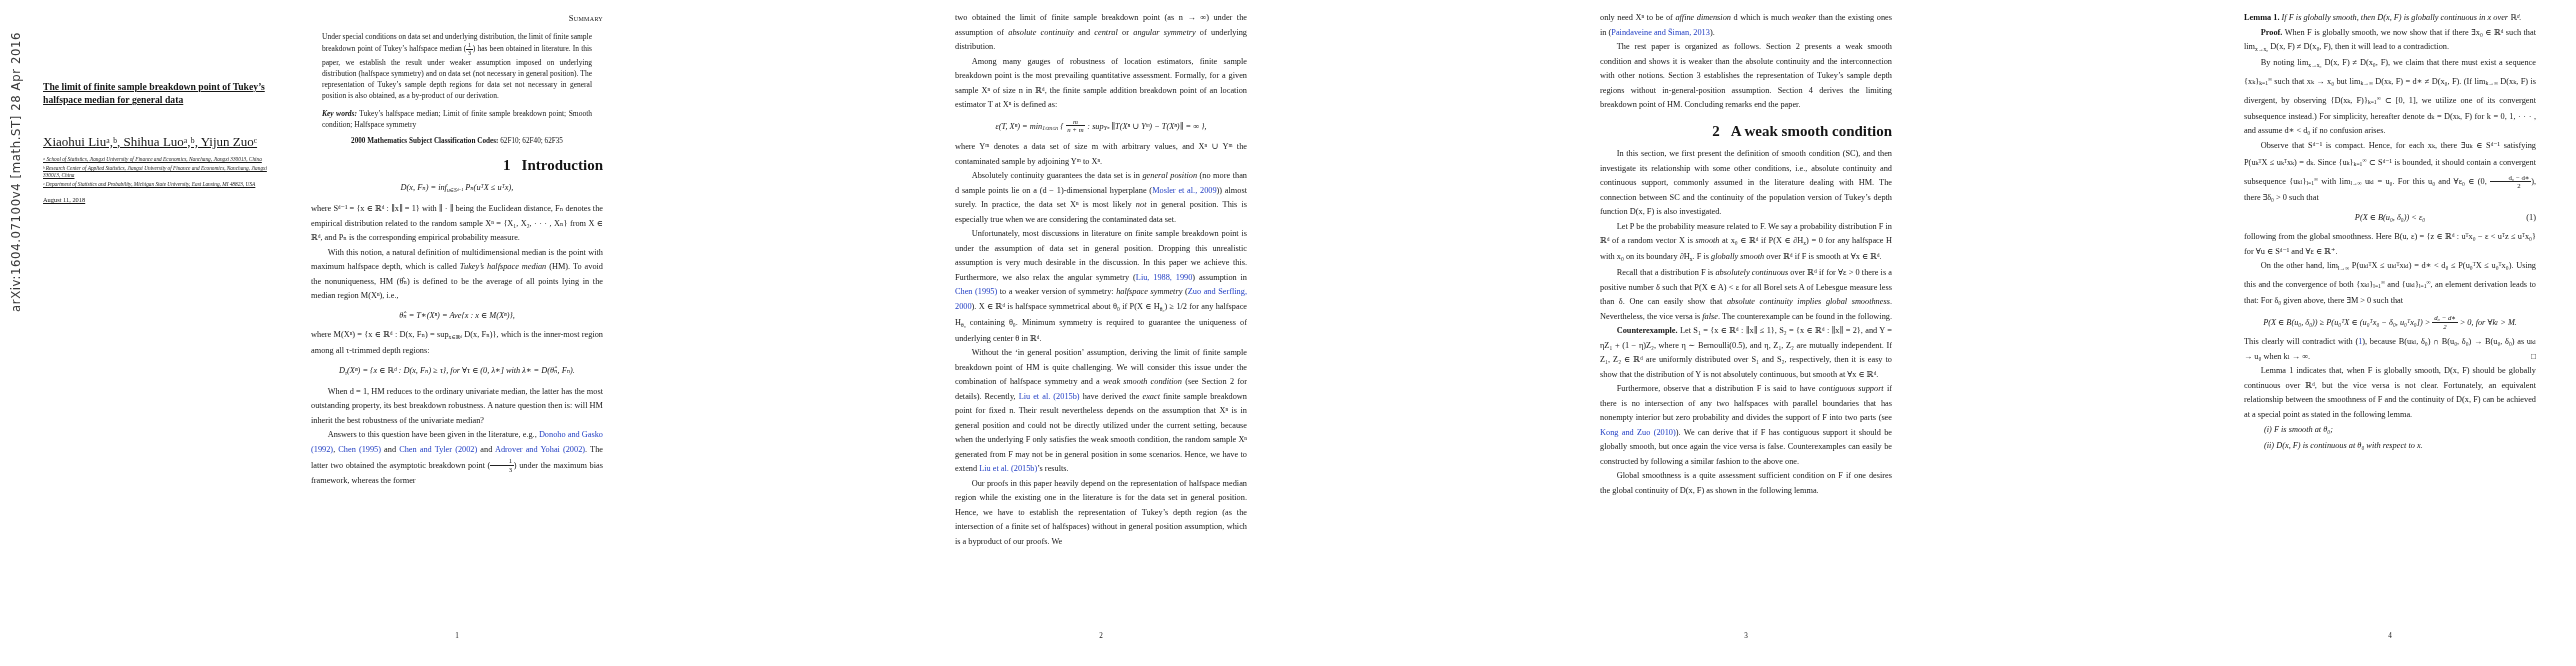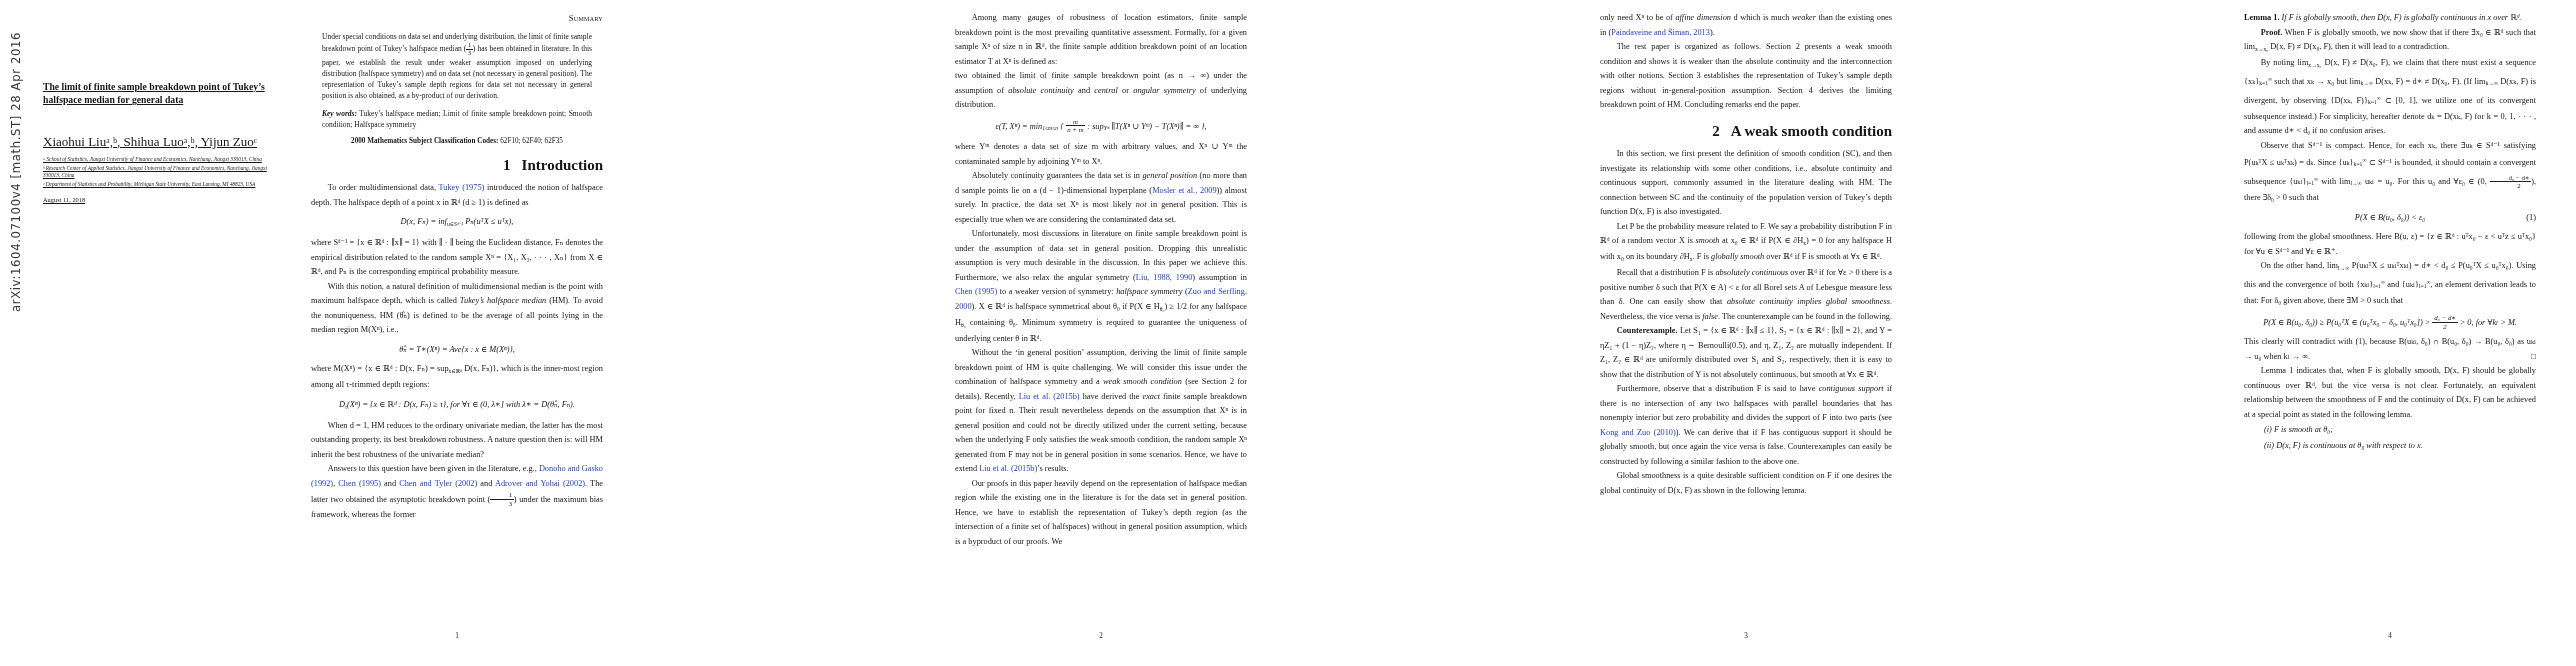--- a/index.html
+++ b/index.html
@@ -69,50 +69,49 @@
     </div>
     <div class="tb-date">August 11, 2018</div>
   </div>
 
   <div class="page-col col-1">
       <div class="blk schead">Summary</div>
       <div class="blk abstract"><span>Under special conditions on data set and underlying distribution, the limit of finite sample breakdown point of Tukey’s halfspace median (</span><span class="seg-frac"><span class="fr-num">1</span><span class="fr-den">3</span></span><span>) has been obtained in literature. In this paper, we establish the result under weaker assumption imposed on underlying distribution (halfspace symmetry) and on data set (not necessary in general position). The representation of Tukey’s sample depth regions for data set not necessary in general position is also obtained, as a by-product of our derivation.</span></div>
       <div class="blk abstract-kw"><span class="seg-bi">Key words:</span><span> Tukey’s halfspace median; Limit of finite sample breakdown point; Smooth condition; Halfspace symmetry</span></div>
       <div class="blk msc"><span class="seg-b">2000 Mathematics Subject Classification Codes:</span><span> 62F10; 62F40; 62F35</span></div>
       <div class="blk section"><span class="secnum">1</span><span>Introduction</span></div>
-      <div class="blk para indent"><span>To order multidimensional data, </span><span class="seg-cite">Tukey (1975)</span><span> introduced the notion of halfspace depth. The halfspace depth of a point x in ℝᵈ (d ≥ 1) is defined as</span></div>
       <div class="blk eq"><span>D(x, Fₙ) = inf</span><span class="seg-sub">u∈Sᵈ⁻¹</span><span> Pₙ(uᵀX ≤ uᵀx),</span></div>
       <div class="blk para"><span>where Sᵈ⁻¹ = {x ∈ ℝᵈ : ∥x∥ = 1} with ∥ · ∥ being the Euclidean distance, Fₙ denotes the empirical distribution related to the random sample Xⁿ = {X₁, X₂, · · · , Xₙ} from X ∈ ℝᵈ, and Pₙ is the corresponding empirical probability measure.</span></div>
       <div class="blk para indent"><span>With this notion, a natural definition of multidimensional median is the point with maximum halfspace depth, which is called </span><span class="seg-i">Tukey’s halfspace median</span><span> (HM). To avoid the nonuniqueness, HM (θ̂ₙ) is defined to be the average of all points lying in the median region M(Xⁿ), i.e.,</span></div>
       <div class="blk eq"><span>θ̂ₙ = T∗(Xⁿ) = Ave{x : x ∈ M(Xⁿ)},</span></div>
       <div class="blk para"><span>where M(Xⁿ) = {x ∈ ℝᵈ : D(x, Fₙ) = sup</span><span class="seg-sub">x∈ℝᵈ</span><span> D(x, Fₙ)}, which is the inner-most region among all τ-trimmed depth regions:</span></div>
       <div class="blk eq"><span>D</span><span class="seg-sub">τ</span><span>(Xⁿ) = {x ∈ ℝᵈ : D(x, Fₙ) ≥ τ},   for ∀τ ∈ (0, λ∗] with λ∗ = D(θ̂ₙ, Fₙ).</span></div>
       <div class="blk para indent"><span>When d = 1, HM reduces to the ordinary univariate median, the latter has the most outstanding property, its best breakdown robustness. A nature question then is: will HM inherit the best robustness of the univariate median?</span></div>
       <div class="blk para indent"><span>Answers to this question have been given in the literature, e.g., </span><span class="seg-cite">Donoho and Gasko (1992)</span><span>, </span><span class="seg-cite">Chen (1995)</span><span> and </span><span class="seg-cite">Chen and Tyler (2002)</span><span> and </span><span class="seg-cite">Adrover and Yohai (2002)</span><span>. The latter two obtained the asymptotic breakdown point (</span><span class="seg-frac"><span class="fr-num">1</span><span class="fr-den">3</span></span><span>) under the maximum bias framework, whereas the former</span></div>
     </div>
   <div class="page-col col-2">
+      <div class="blk para"><span>two obtained the limit of finite sample breakdown point (as n → ∞) under the assumption of </span><span class="seg-i">absolute continuity</span><span> and </span><span class="seg-i">central</span><span> or </span><span class="seg-i">angular symmetry</span><span> of underlying distribution.</span></div>
       <div class="blk para indent"><span>Among many gauges of robustness of location estimators, finite sample breakdown point is the most prevailing quantitative assessment. Formally, for a given sample Xⁿ of size n in ℝᵈ, the finite sample addition breakdown point of an location estimator T at Xⁿ is defined as:</span></div>
-      <div class="blk para"><span>two obtained the limit of finite sample breakdown point (as n → ∞) under the assumption of </span><span class="seg-i">absolute continuity</span><span> and </span><span class="seg-i">central</span><span> or </span><span class="seg-i">angular symmetry</span><span> of underlying distribution.</span></div>
       <div class="blk eq"><span>ε(T, Xⁿ) = min</span><span class="seg-sub">1≤m≤n</span><span> { </span><span class="seg-frac"><span class="fr-num">m</span><span class="fr-den">n + m</span></span><span> : sup</span><span class="seg-sub">Yᵐ</span><span> ∥T(Xⁿ ∪ Yᵐ) − T(Xⁿ)∥ = ∞ },</span></div>
       <div class="blk para"><span>where Yᵐ denotes a data set of size m with arbitrary values, and Xⁿ ∪ Yᵐ the contaminated sample by adjoining Yᵐ to Xⁿ.</span></div>
       <div class="blk para indent"><span>Absolutely continuity guarantees the data set is in </span><span class="seg-i">general position</span><span> (no more than d sample points lie on a (d − 1)-dimensional hyperplane (</span><span class="seg-cite">Mosler et al., 2009</span><span>)) almost surely. In practice, the data set Xⁿ is most likely </span><span class="seg-i">not</span><span> in general position. This is especially true when we are considering the contaminated data set.</span></div>
       <div class="blk para indent"><span>Unfortunately, most discussions in literature on finite sample breakdown point is under the assumption of data set in general position. Dropping this unrealistic assumption is very much desirable in the discussion. In this paper we achieve this. Furthermore, we also relax the angular symmetry (</span><span class="seg-cite">Liu, 1988, 1990</span><span>) assumption in </span><span class="seg-cite">Chen (1995)</span><span> to a weaker version of symmetry: </span><span class="seg-i">halfspace symmetry</span><span> (</span><span class="seg-cite">Zuo and Serfling, 2000</span><span>). X ∈ ℝᵈ is halfspace symmetrical about θ₀ if P(X ∈ H</span><span class="seg-sub">θ₀</span><span>) ≥ 1/2 for any halfspace H</span><span class="seg-sub">θ₀</span><span> containing θ₀. Minimum symmetry is required to guarantee the uniqueness of underlying center θ in ℝᵈ.</span></div>
       <div class="blk para indent"><span>Without the ‘in general position’ assumption, deriving the limit of finite sample breakdown point of HM is quite challenging. We will consider this issue under the combination of halfspace symmetry and a </span><span class="seg-i">weak smooth condition</span><span> (see Section 2 for details). Recently, </span><span class="seg-cite">Liu et al. (2015b)</span><span> have derived the </span><span class="seg-i">exact</span><span> finite sample breakdown point for fixed n. Their result nevertheless depends on the assumption that Xⁿ is in general position and could not be directly utilized under the current setting, because when the underlying F only satisfies the weak smooth condition, the random sample Xⁿ generated from F may not be in general position in some scenarios. Hence, we have to extend </span><span class="seg-cite">Liu et al. (2015b)</span><span>’s results.</span></div>
       <div class="blk para indent"><span>Our proofs in this paper heavily depend on the representation of halfspace median region while the existing one in the literature is for the data set in general position. Hence, we have to establish the representation of Tukey’s depth region (as the intersection of a finite set of halfspaces) without in general position assumption, which is a byproduct of our proofs. We</span></div>
     </div>
   <div class="page-col col-3">
       <div class="blk para"><span>only need Xⁿ to be of </span><span class="seg-i">affine dimension</span><span> d which is much </span><span class="seg-i">weaker</span><span> than the existing ones in (</span><span class="seg-cite">Paindaveine and Šiman, 2013</span><span>).</span></div>
       <div class="blk para indent"><span>The rest paper is organized as follows. Section 2 presents a weak smooth condition and shows it is weaker than the absolute continuity and the interconnection with other notions. Section 3 establishes the representation of Tukey’s sample depth regions without in-general-position assumption. Section 4 derives the limiting breakdown point of HM. Concluding remarks end the paper.</span></div>
       <div class="blk section"><span class="secnum">2</span><span>A weak smooth condition</span></div>
       <div class="blk para indent"><span>In this section, we first present the definition of smooth condition (SC), and then investigate its relationship with some other conditions, i.e., absolute continuity and continuous support, commonly assumed in the literature dealing with HM. The connection between SC and the continuity of the population version of Tukey’s depth function D(x, F) is also investigated.</span></div>
       <div class="blk para indent"><span>Let P be the probability measure related to F. We say a probability distribution F in ℝᵈ of a random vector X is </span><span class="seg-i">smooth</span><span> at x₀ ∈ ℝᵈ if P(X ∈ ∂H</span><span class="seg-sub">x</span><span>) = 0 for any halfspace H with x₀ on its boundary ∂H</span><span class="seg-sub">x</span><span>. F is </span><span class="seg-i">globally smooth</span><span> over ℝᵈ if F is smooth at ∀x ∈ ℝᵈ.</span></div>
       <div class="blk para indent"><span>Recall that a distribution F is </span><span class="seg-i">absolutely continuous</span><span> over ℝᵈ if for ∀ε &gt; 0 there is a positive number δ such that P(X ∈ A) &lt; ε for all Borel sets A of Lebesgue measure less than δ. One can easily show that </span><span class="seg-i">absolute continuity implies global smoothness</span><span>. Nevertheless, the vice versa is </span><span class="seg-i">false</span><span>. The counterexample can be found in the following.</span></div>
       <div class="blk para indent"><span class="seg-b">Counterexample.</span><span> Let S₁ = {x ∈ ℝᵈ : ∥x∥ ≤ 1}, S₂ = {x ∈ ℝᵈ : ∥x∥ = 2}, and Y = ηZ₁ + (1 − η)Z₂, where η ∼ Bernoulli(0.5), and η, Z₁, Z₂ are mutually independent. If Z₁, Z₂ ∈ ℝᵈ are uniformly distributed over S₁ and S₂, respectively, then it is easy to show that the distribution of Y is not absolutely continuous, but smooth at ∀x ∈ ℝᵈ.</span></div>
       <div class="blk para indent"><span>Furthermore, observe that a distribution F is said to have </span><span class="seg-i">contiguous support</span><span> if there is no intersection of any two halfspaces with parallel boundaries that has nonempty interior but zero probability and divides the support of F into two parts (see </span><span class="seg-cite">Kong and Zuo (2010)</span><span>). We can derive that if F has contiguous support it should be globally smooth, but once again the vice versa is false. Counterexamples can easily be constructed by following a similar fashion to the above one.</span></div>
-      <div class="blk para indent"><span>Global smoothness is a quite desirable sufficient condition on F if one desires the global continuity of D(x, F) as shown in the following lemma.</span></div>
+      <div class="blk para indent"><span>Global smoothness is a quite assessment sufficient condition on F if one desires the global continuity of D(x, F) as shown in the following lemma.</span></div>
     </div>
   <div class="page-col col-4">
       <div class="blk para"><span class="seg-b">Lemma 1.</span><span class="seg-i"> If F is globally smooth, then D(x, F) is globally continuous in x over ℝᵈ.</span></div>
       <div class="blk para indent"><span class="seg-b">Proof.</span><span> When F is globally smooth, we now show that if there ∃x₀ ∈ ℝᵈ such that lim</span><span class="seg-sub">x→x₀</span><span> D(x, F) ≠ D(x₀, F), then it will lead to a contradiction.</span></div>
       <div class="blk para indent"><span>By noting lim</span><span class="seg-sub">x→x₀</span><span> D(x, F) ≠ D(x₀, F), we claim that there must exist a sequence {xₖ}</span><span class="seg-sub">k=1</span><span class="seg-sup">∞</span><span> such that xₖ → x₀ but lim</span><span class="seg-sub">k→∞</span><span> D(xₖ, F) = d∗ ≠ D(x₀, F). (If lim</span><span class="seg-sub">k→∞</span><span> D(xₖ, F) is divergent, by observing {D(xₖ, F)}</span><span class="seg-sub">k=1</span><span class="seg-sup">∞</span><span> ⊂ [0, 1], we utilize one of its convergent subsequence instead.) For simplicity, hereafter denote dₖ = D(xₖ, F) for k = 0, 1, · · · , and assume d∗ &lt; d₀ if no confusion arises.</span></div>
       <div class="blk para indent"><span>Observe that Sᵈ⁻¹ is compact. Hence, for each xₖ, there ∃uₖ ∈ Sᵈ⁻¹ satisfying P(uₖᵀX ≤ uₖᵀxₖ) = dₖ. Since {uₖ}</span><span class="seg-sub">k=1</span><span class="seg-sup">∞</span><span> ⊂ Sᵈ⁻¹ is bounded, it should contain a convergent subsequence {uₖₗ}</span><span class="seg-sub">l=1</span><span class="seg-sup">∞</span><span> with lim</span><span class="seg-sub">l→∞</span><span> uₖₗ = u₀. For this u₀ and ∀ε₀ ∈ (0, </span><span class="seg-frac"><span class="fr-num">d₀ − d∗</span><span class="fr-den">2</span></span><span>), there ∃δ₀ &gt; 0 such that</span></div>
       <div class="blk eq"><span>P(X ∈ B(u₀, δ₀)) &lt; ε₀</span><span class="eqtag">(1)</span></div>
       <div class="blk para"><span>following from the global smoothness. Here B(u, ε) = {z ∈ ℝᵈ : uᵀx₀ − ε &lt; uᵀz ≤ uᵀx₀} for ∀u ∈ Sᵈ⁻¹ and ∀ε ∈ ℝ⁺.</span></div>
       <div class="blk para indent"><span>On the other hand, lim</span><span class="seg-sub">l→∞</span><span> P(uₖₗᵀX ≤ uₖₗᵀxₖₗ) = d∗ &lt; d₀ ≤ P(u₀ᵀX ≤ u₀ᵀx₀). Using this and the convergence of both {xₖₗ}</span><span class="seg-sub">l=1</span><span class="seg-sup">∞</span><span> and {uₖₗ}</span><span class="seg-sub">l=1</span><span class="seg-sup">∞</span><span>, an element derivation leads to that: For δ₀ given above, there ∃M &gt; 0 such that</span></div>
       <div class="blk eq"><span>P(X ∈ B(u₀, δ₀)) ≥ P(u₀ᵀX ∈ (u₀ᵀx₀ − δ₀, u₀ᵀx₀]) &gt; </span><span class="seg-frac"><span class="fr-num">d₀ − d∗</span><span class="fr-den">2</span></span><span> &gt; 0,   for ∀kₗ &gt; M.</span></div>

